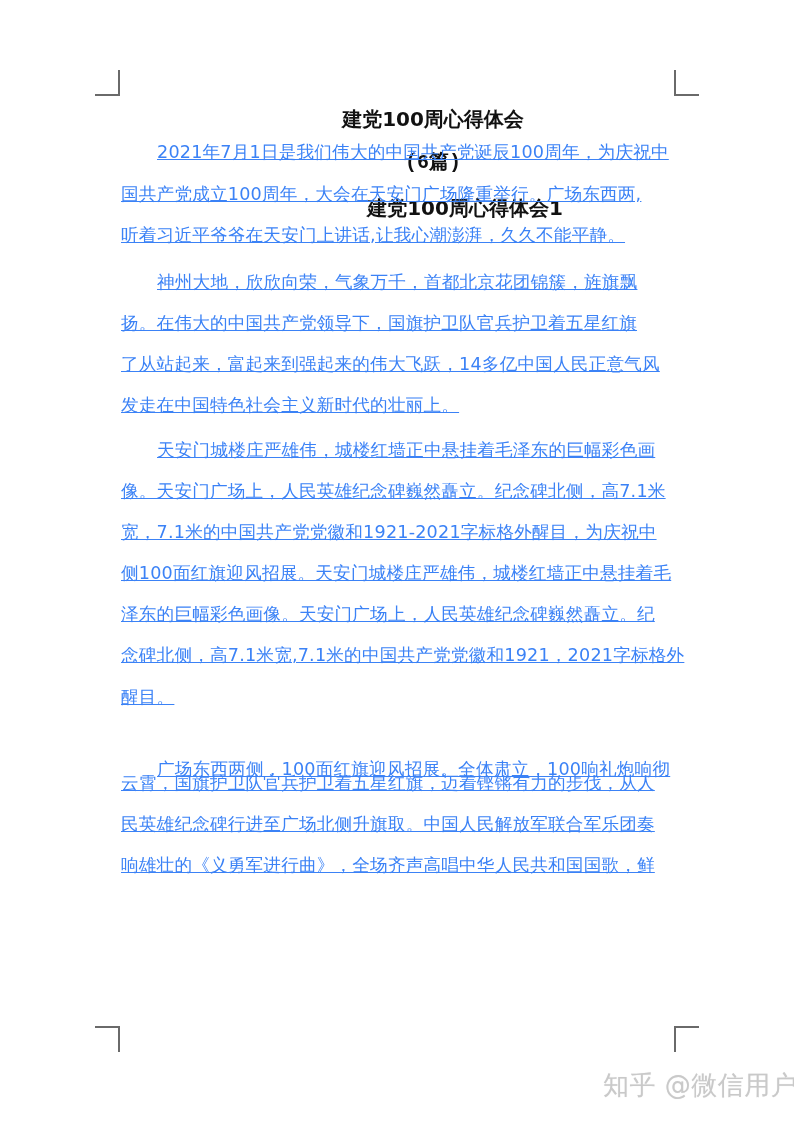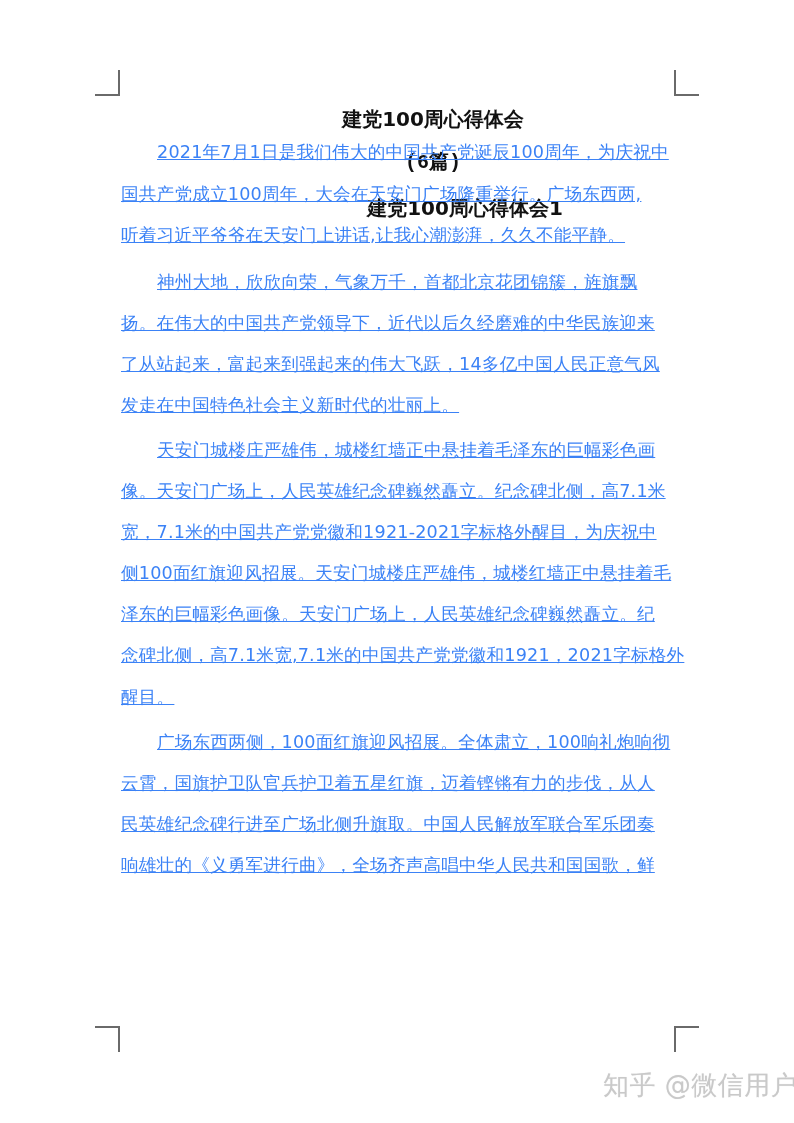--- a/index.html
+++ b/index.html
@@ -90,36 +90,36 @@
 <div class="body-text">
 
   <div>
     <div class="line indent" style="top:139px">2021年7月1日是我们伟大的中国共产党诞辰100周年，为庆祝中</div>
     <div class="line" style="top:181px">国共产党成立100周年，大会在天安门广场隆重举行。广场东西两,</div>
     <div class="line" style="top:222px">听着习近平爷爷在天安门上讲话,让我心潮澎湃，久久不能平静。</div>
   </div>
 
   <div>
     <div class="line indent" style="top:269px">神州大地，欣欣向荣，气象万千，首都北京花团锦簇，旌旗飘</div>
-    <div class="line" style="top:310px">扬。在伟大的中国共产党领导下，近代以后久经磨难的中华民族迎来</div>
+    <div class="line" style="top:310px">扬。在伟大的中国共产党领导下，国旗护卫队官兵护卫着五星红旗</div>
     <div class="line" style="top:351px">了从站起来，富起来到强起来的伟大飞跃，14多亿中国人民正意气风</div>
     <div class="line" style="top:392px">发走在中国特色社会主义新时代的壮丽上。</div>
   </div>
 
   <div>
     <div class="line indent" style="top:437px">天安门城楼庄严雄伟，城楼红墙正中悬挂着毛泽东的巨幅彩色画</div>
     <div class="line" style="top:478px">像。天安门广场上，人民英雄纪念碑巍然矗立。纪念碑北侧，高7.1米</div>
     <div class="line" style="top:519px">宽，7.1米的中国共产党党徽和1921-2021字标格外醒目，为庆祝中</div>
     <div class="line" style="top:560px">侧100面红旗迎风招展。天安门城楼庄严雄伟，城楼红墙正中悬挂着毛</div>
     <div class="line" style="top:601px">泽东的巨幅彩色画像。天安门广场上，人民英雄纪念碑巍然矗立。纪</div>
     <div class="line" style="top:642px">念碑北侧，高7.1米宽,7.1米的中国共产党党徽和1921，2021字标格外</div>
     <div class="line" style="top:684px">醒目。</div>
   </div>
 
   <div>
-    <div class="line indent" style="top:729px">广场东西两侧，100面红旗迎风招展。全体肃立，100响礼炮响彻</div>
+    <div class="line indent" style="top:756px">广场东西两侧，100面红旗迎风招展。全体肃立，100响礼炮响彻</div>
     <div class="line" style="top:770px">云霄，国旗护卫队官兵护卫着五星红旗，迈着铿锵有力的步伐，从人</div>
     <div class="line" style="top:811px">民英雄纪念碑行进至广场北侧升旗取。中国人民解放军联合军乐团奏</div>
     <div class="line" style="top:852px">响雄壮的《义勇军进行曲》，全场齐声高唱中华人民共和国国歌，鲜</div>
   </div>
 </div>
 
 <div class="watermark">知乎 @微信用户</div>
 
 </body></html>

